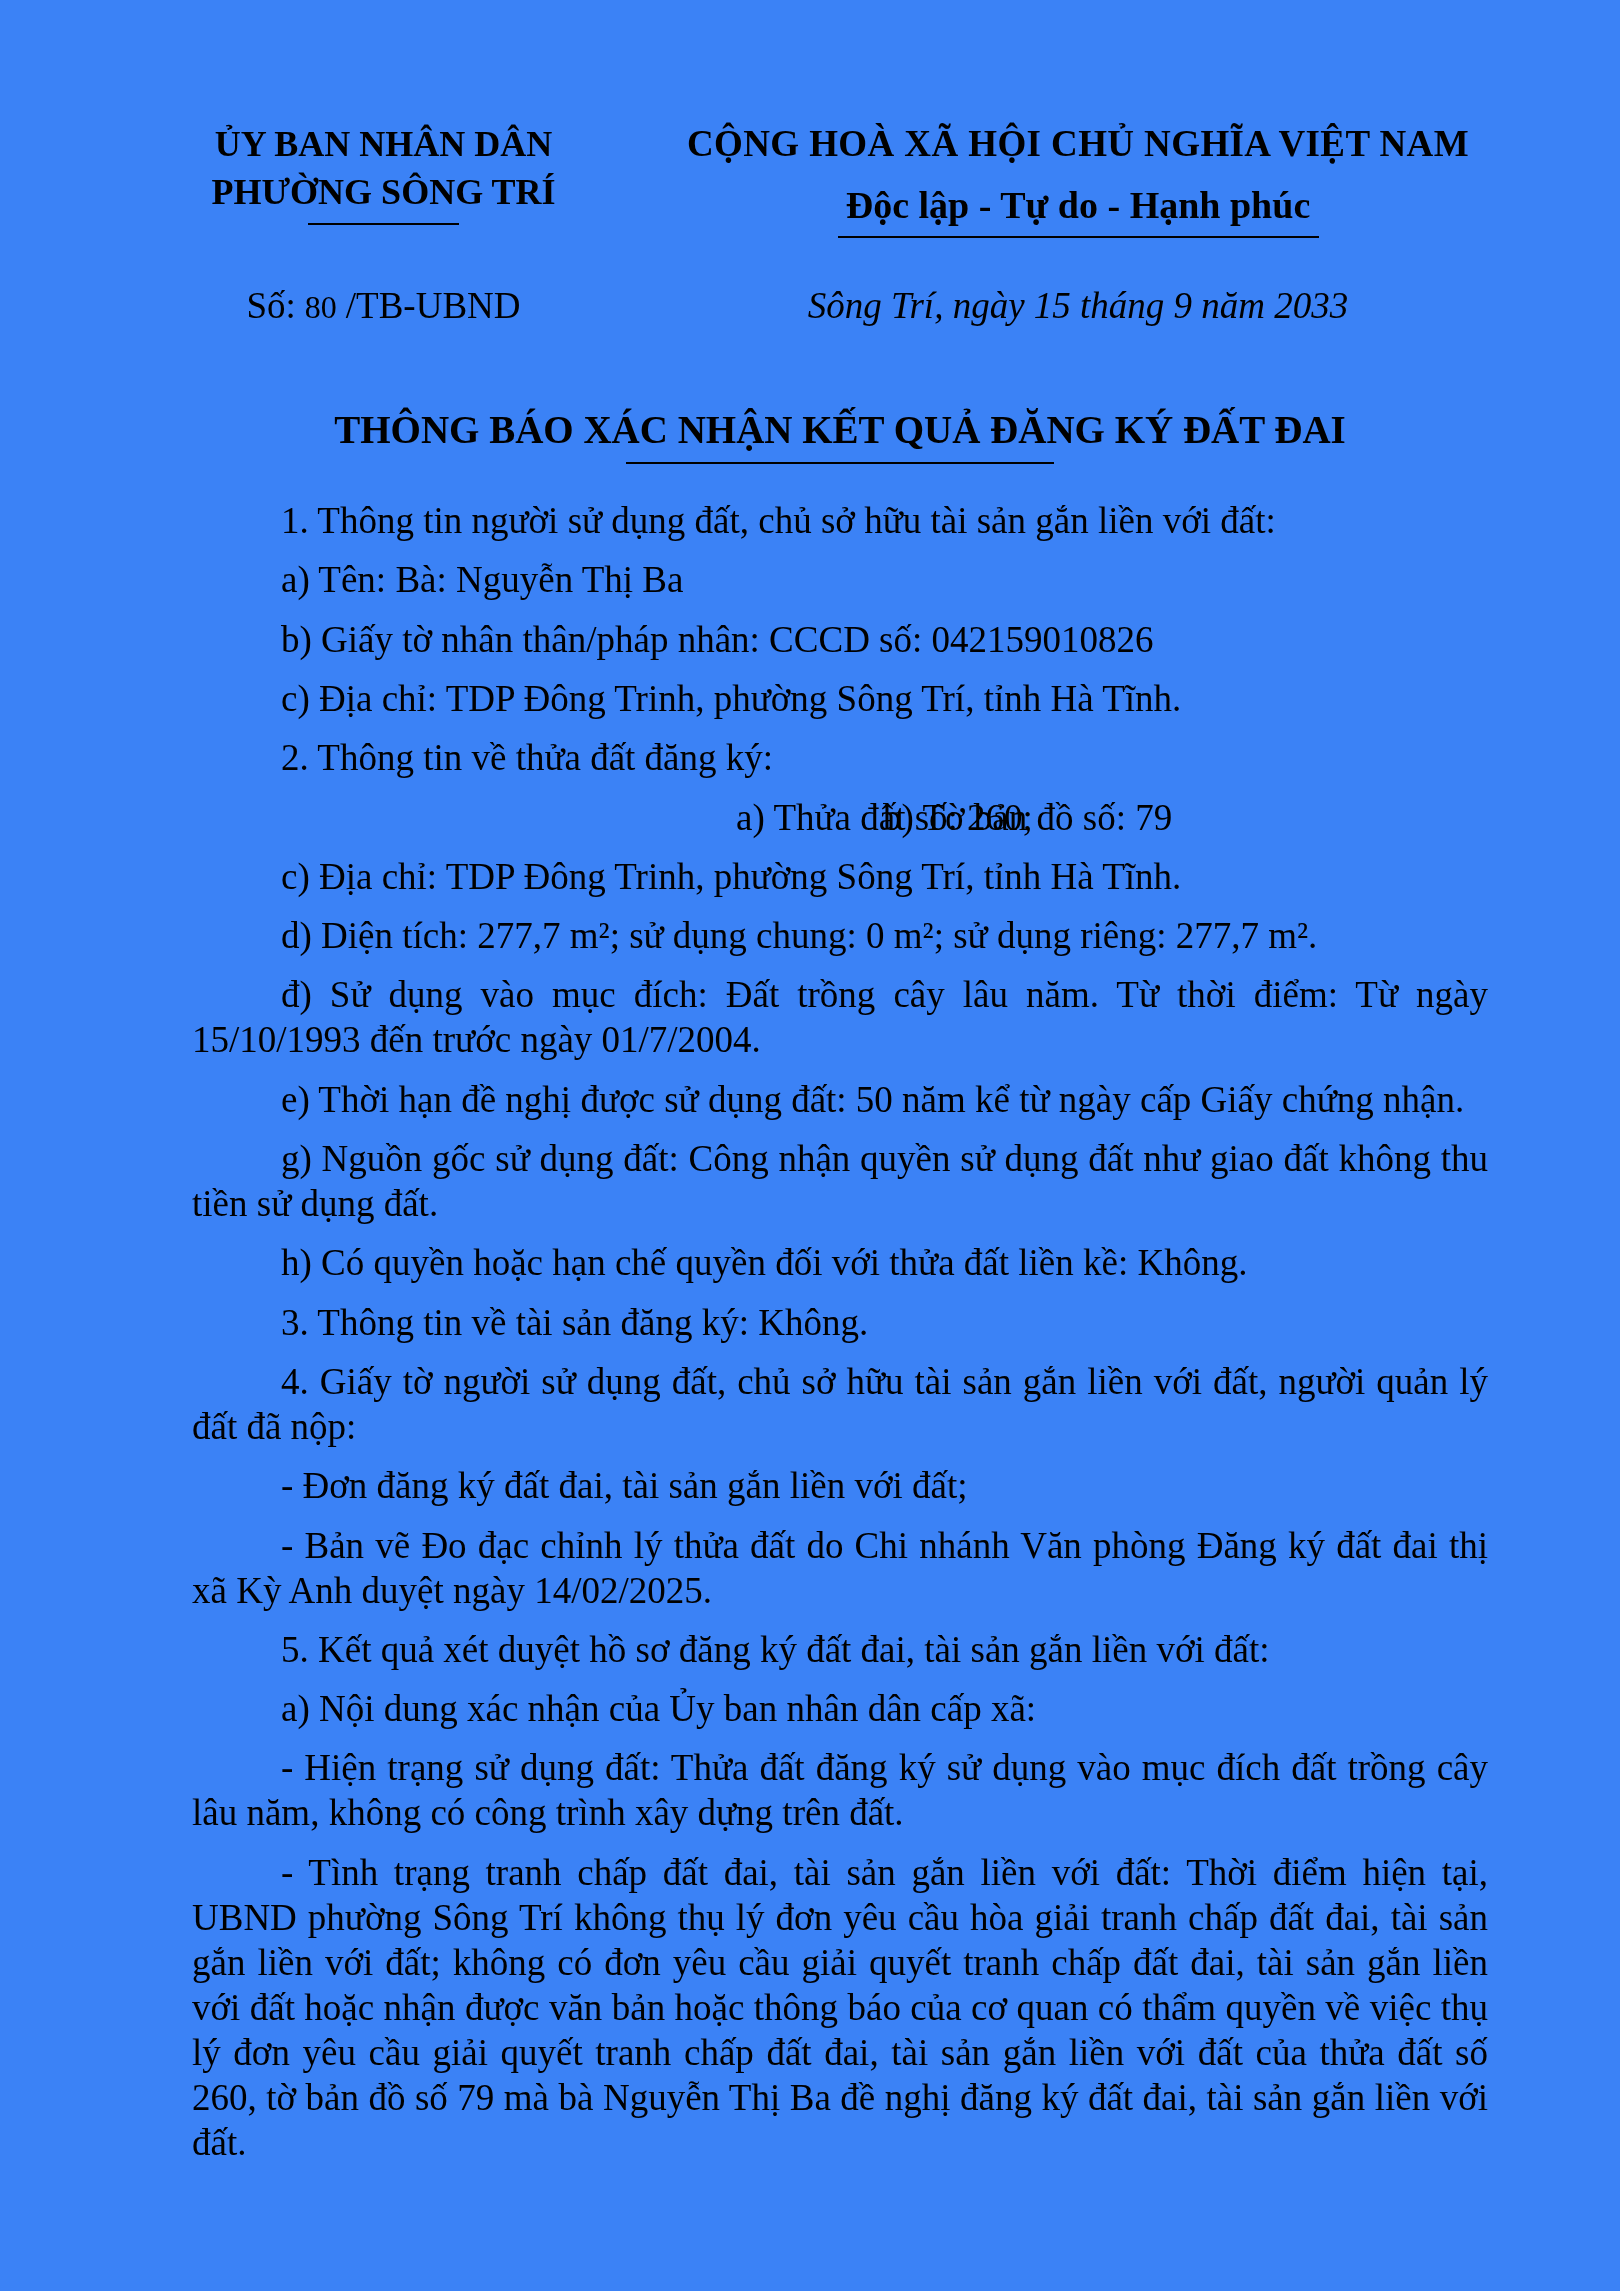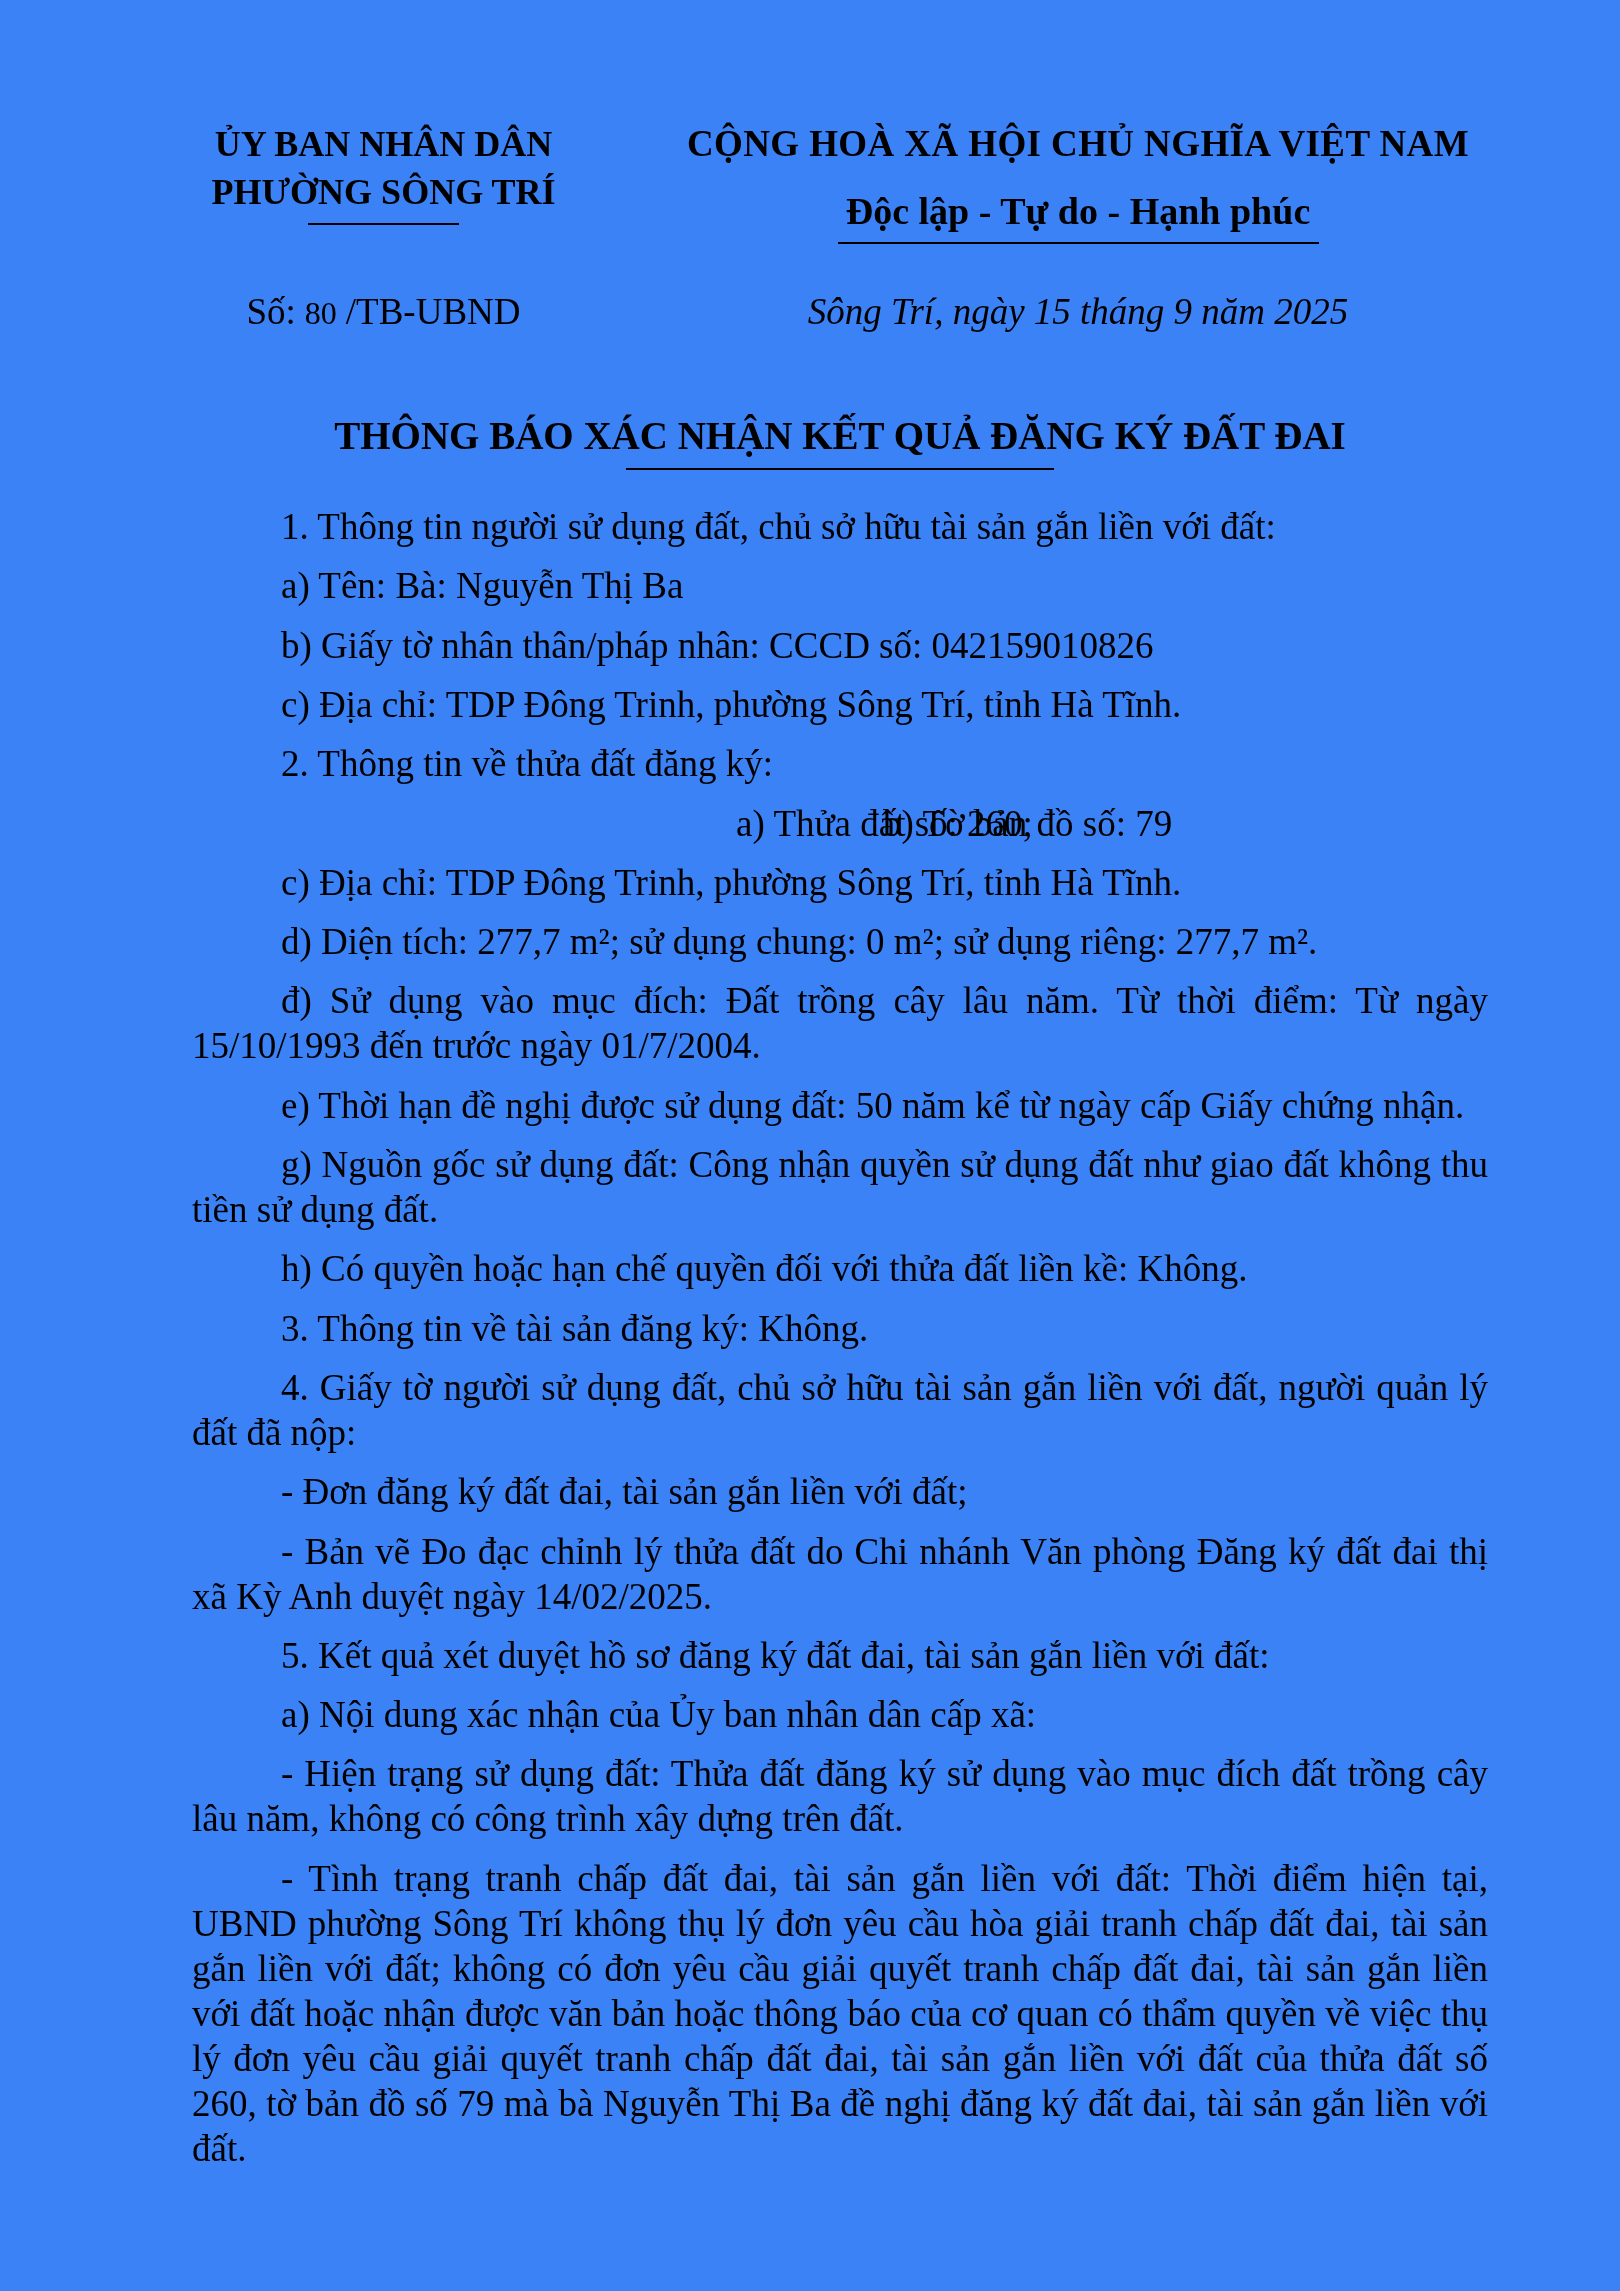--- a/index.html
+++ b/index.html
@@ -37,21 +37,21 @@
     text-align: center;
     font-weight: bold;
     line-height: 48px;
   }
   .header-right .nation {
     font-size: 37px;
     letter-spacing: 0.4px;
   }
   .header-right .motto {
     font-size: 38px;
-    margin-top: 19px;
+    margin-top: 13px;
   }
   .rule {
     border: 0;
     border-top: 2.7px solid #000;
     margin: 7.1px auto 0 auto;
   }
   .rule-issuer { width: 151px; }
   .rule-motto  { width: 481px; }
   .rule-title  { width: 428px; margin-top: 9px; }
 
@@ -123,21 +123,21 @@
     </div>
     <div class="header-right">
       <div class="nation">CỘNG HOÀ XÃ HỘI CHỦ NGHĨA VIỆT NAM</div>
       <div class="motto">Độc lập - Tự do - Hạnh phúc</div>
       <hr class="rule rule-motto">
     </div>
   </div>
 
   <div class="meta-row">
     <div class="doc-number"><span>Số:</span><span class="doc-num-value">80</span><span>/TB-UBND</span></div>
-    <div class="place-date">Sông Trí, ngày 15 tháng 9 năm 2025</div>
+    <div class="place-date">Sông Trí, ngày 15 tháng 9 năm 2033</div>
   </div>
 
   <div class="title-block">
     <h1 class="doc-title">THÔNG BÁO XÁC NHẬN KẾT QUẢ ĐĂNG KÝ ĐẤT ĐAI</h1>
     <hr class="rule rule-title">
   </div>
 
   <div class="body-text" id="doc-body">
       <p>1. Thông tin người sử dụng đất, chủ sở hữu tài sản gắn liền với đất:</p>
       <p>a) Tên: Bà: Nguyễn Thị Ba</p>

